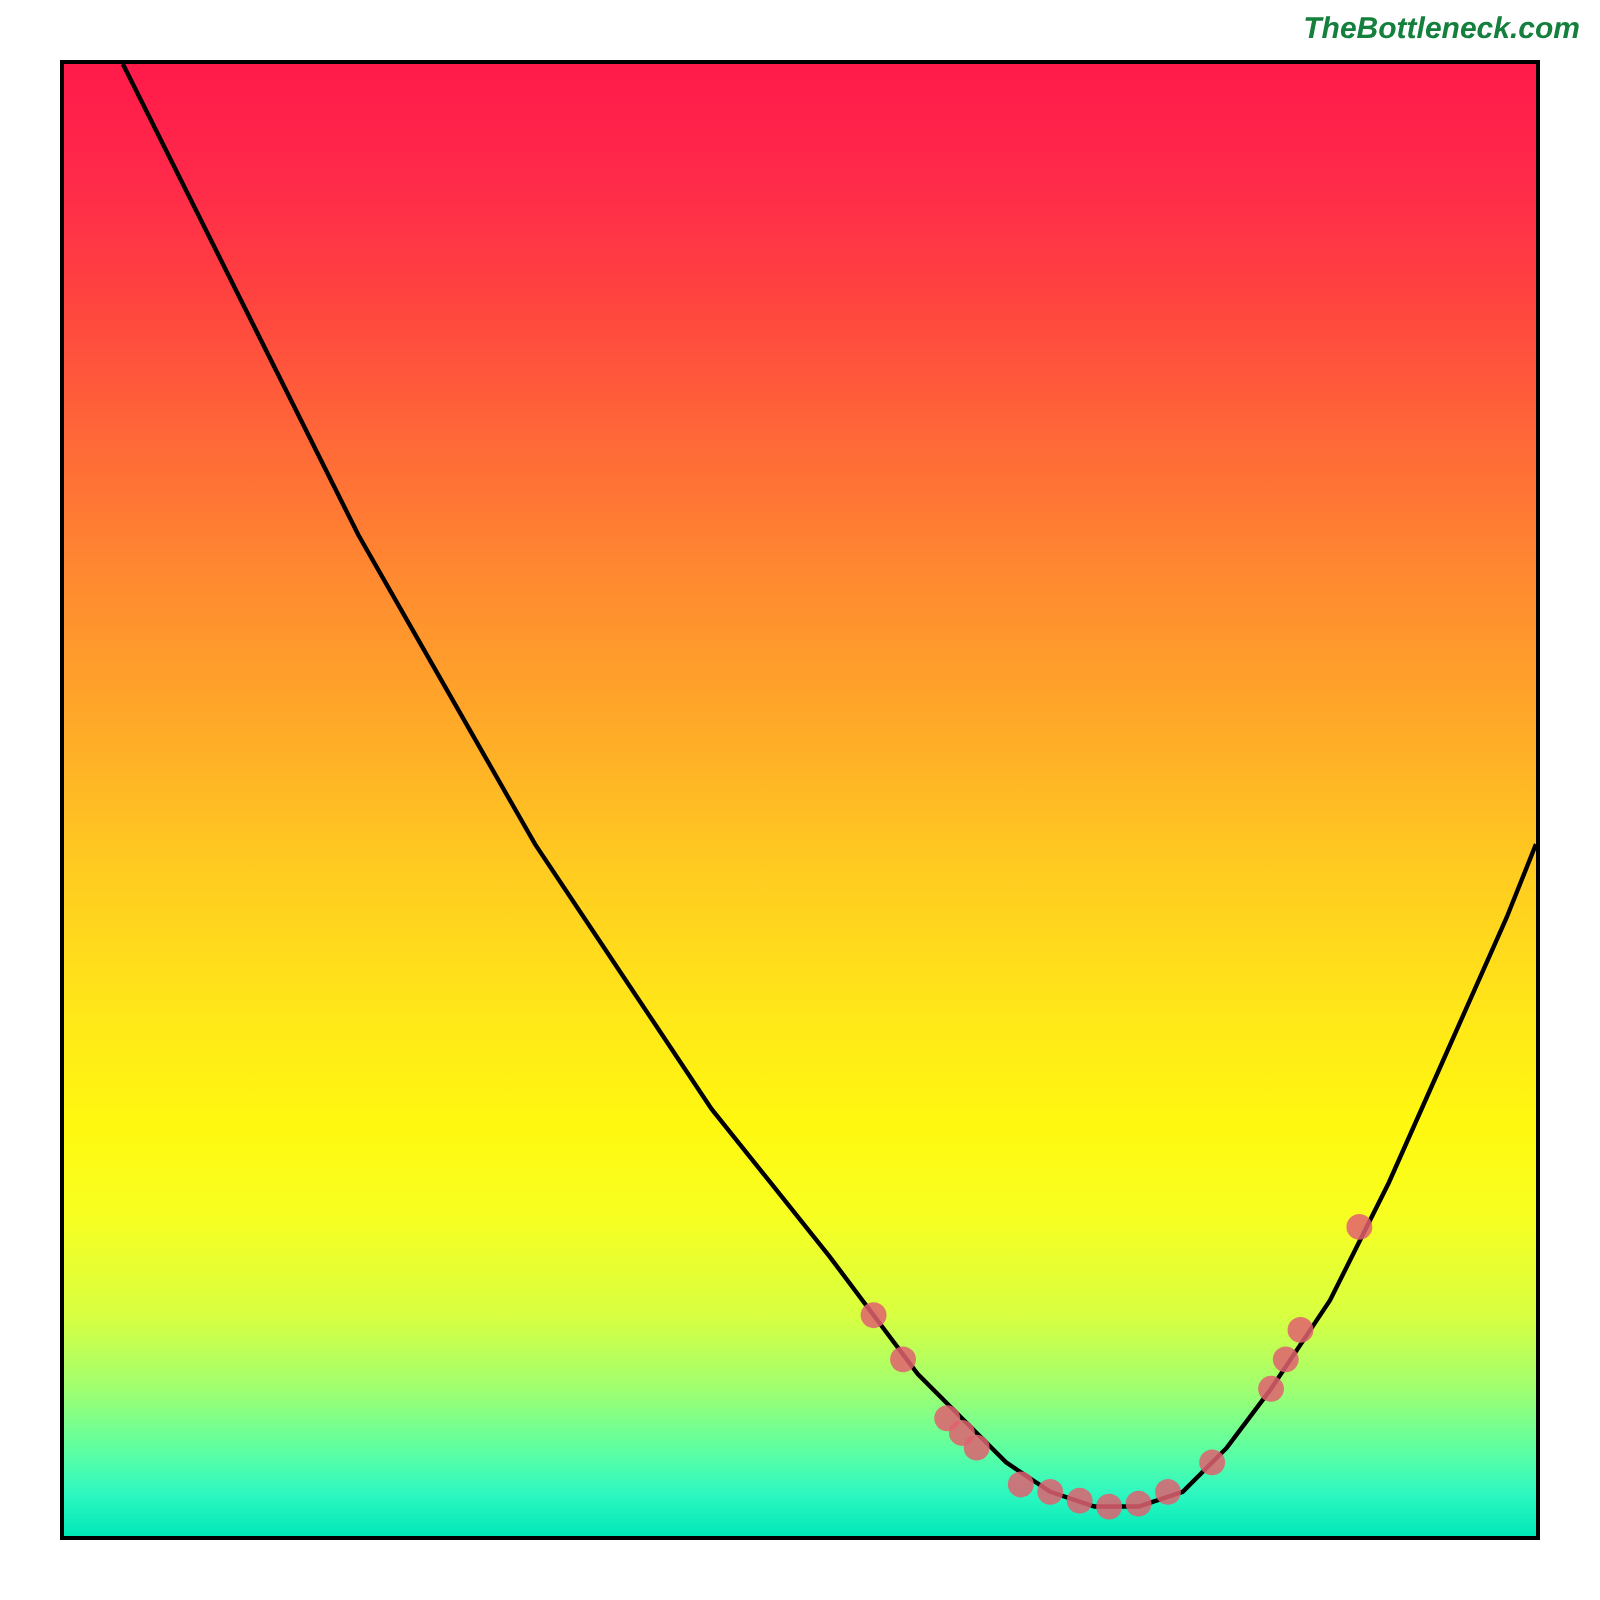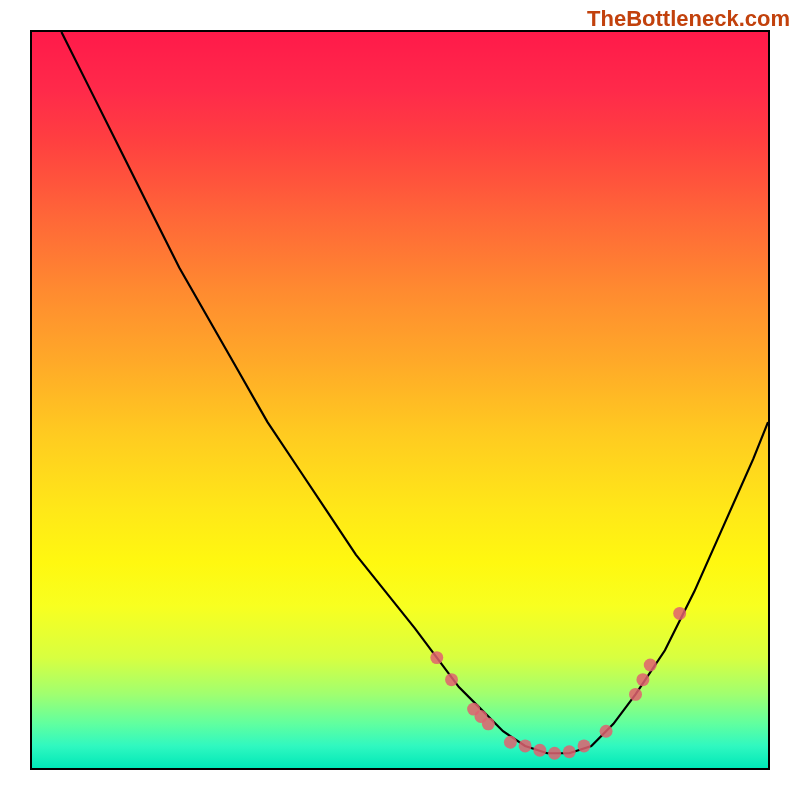--- a/index.html
+++ b/index.html
@@ -7,24 +7,25 @@
   .chart-container {
     position: relative;
     width: 800px;
     height: 800px;
   }
   .watermark {
     position: absolute;
     top: 6px;
     right: 10px;
     font-family: Arial, sans-serif;
-    font-size: 22px;
+    font-size: 15px;
     font-weight: bold;
-    color: #c2410c;
+    color: #15803d;
     z-index: 10;
+    font-style: italic;
   }
   .plot-frame {
     position: absolute;
     top: 30px;
     left: 30px;
     width: 740px;
     height: 740px;
     border: 2px solid #000;
     overflow: hidden;
   }

